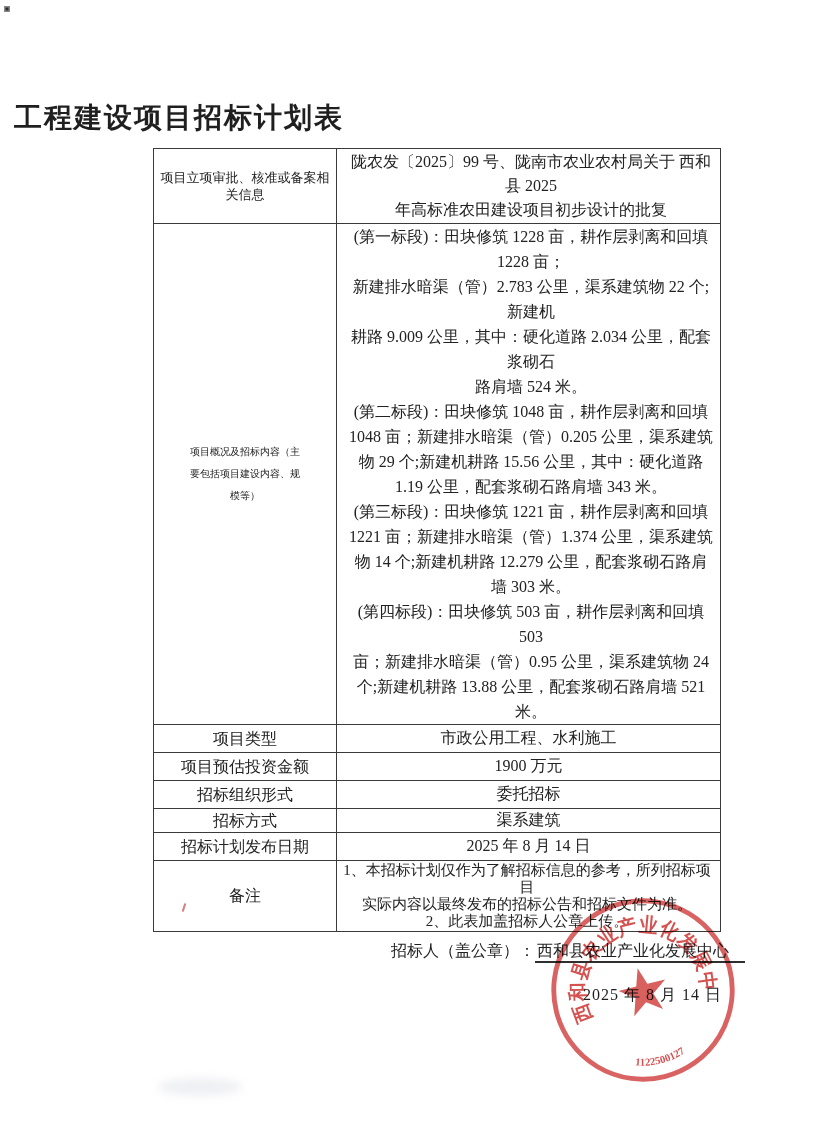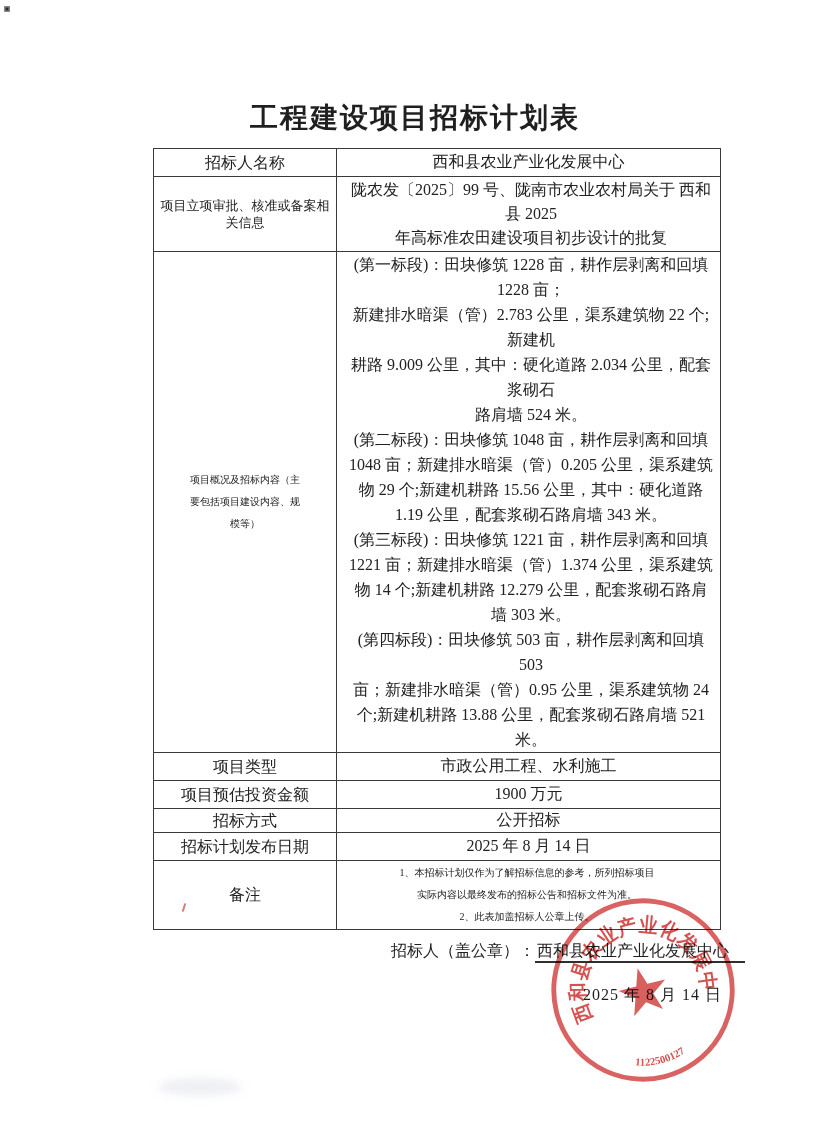--- a/index.html
+++ b/index.html
@@ -8,21 +8,21 @@
     background:#ffffff;
     font-family:"Liberation Serif","DejaVu Serif",serif;
     color:#1f1f1f;
   }
   
   .corner-mark{position:absolute;left:4px;top:6px;width:6px;height:6px;background:#2b2b2b;box-shadow:inset 0 0 0 1.5px #888;}
   .red-tick{position:absolute;left:183px;top:903px;width:2px;height:9px;background:rgba(190,60,55,.65);transform:rotate(18deg);border-radius:1px;}
   .smudge{position:absolute;left:158px;top:1078px;width:84px;height:18px;background:rgba(140,152,172,.14);border-radius:50%;filter:blur(4px);}
   
   .doc-title{
-    position:absolute;top:99px;left:0;width:816px;text-align:center;
+    position:absolute;top:99px;left:0;width:816px;text-align:left;
     font-size:28px;font-weight:700;letter-spacing:2px;padding-left:14px;box-sizing:border-box;
   }
   
   table.tender{
     position:absolute;left:153px;top:148px;width:568px;
     border-collapse:collapse;table-layout:fixed;
     font-size:16px;color:#222;
   }
   table.tender td{
     border:1.5px solid #3a3a3a;
@@ -37,21 +37,21 @@
   .left{text-align:left;}
   tr.r0,tr.r1,tr.r2,tr.r5,tr.r6,tr.r7,tr.r9,tr.r10{height:28px;}
   tr.r8{height:20px;}
   tr.r3{height:49px;}
   tr.r3 td.lbl{font-size:13px;line-height:17px;}
   tr.r3 td.val{font-size:16px;line-height:24px;padding-left:9px;padding-right:4px;}
   tr.r4{height:401px;}
   tr.r4 td.lbl{font-size:10px;line-height:22px;}
   tr.r4 td.val{font-size:16px;line-height:25px;padding:0 4px 0 9px;}
   tr.r11{height:54px;}
-  tr.r11 td.val{font-size:10px;line-height:22px;padding-left:1px;padding-right:4px;}
+  tr.r11 td.val{font-size:15px;line-height:17px;padding-left:1px;padding-right:4px;}
   
   .sig-line{position:absolute;left:391px;top:941px;font-size:16px;white-space:nowrap;text-align:right;}
   .sig-name{border-bottom:2px solid #2f2f2f;padding:0 16px 2px 2px;}
   .date-line{position:absolute;left:583px;top:985px;font-size:16px;white-space:nowrap;letter-spacing:1px;}
   
   .seal{
     position:absolute;left:546px;top:893px;width:194px;height:194px;
     transform:rotate(-14deg);
     mix-blend-mode:multiply;opacity:.88;
     pointer-events:none;
@@ -62,24 +62,20 @@
 <body>
 
 <div class="corner-mark"></div>
 <div class="red-tick"></div>
 <div class="smudge"></div>
 
 <div class="doc-title">工程建设项目招标计划表</div>
 
 <table class="tender">
   <tbody>
-      <tr class="r0">
-    <td class="lbl">招标人名称</td>
-    <td class="val">西和县农业产业化发展中心</td>
-  </tr>
   <tr class="r3">
     <td class="lbl pre">项目立项审批、核准或备案相
 关信息</td>
     <td class="val pre left">陇农发〔2025〕99 号、陇南市农业农村局关于 西和县 2025
 年高标准农田建设项目初步设计的批复</td>
   </tr>
   <tr class="r4">
     <td class="lbl pre">项目概况及招标内容（主
 要包括项目建设内容、规
 模等）</td>
@@ -101,23 +97,27 @@
 米。</td>
   </tr>
   <tr class="r5">
     <td class="lbl">项目类型</td>
     <td class="val">市政公用工程、水利施工</td>
   </tr>
   <tr class="r6">
     <td class="lbl">项目预估投资金额</td>
     <td class="val">1900 万元</td>
   </tr>
+  <tr class="r7">
+    <td class="lbl">招标组织形式</td>
+    <td class="val">委托招标</td>
+  </tr>
   <tr class="r8">
     <td class="lbl">招标方式</td>
-    <td class="val">公开招标</td>
+    <td class="val">渠系建筑</td>
   </tr>
   <tr class="r10">
     <td class="lbl">招标计划发布日期</td>
     <td class="val">2025 年 8 月 14 日</td>
   </tr>
   <tr class="r11">
     <td class="lbl">备注</td>
     <td class="val pre left">1、本招标计划仅作为了解招标信息的参考，所列招标项目
 实际内容以最终发布的招标公告和招标文件为准。
 2、此表加盖招标人公章上传。</td>

